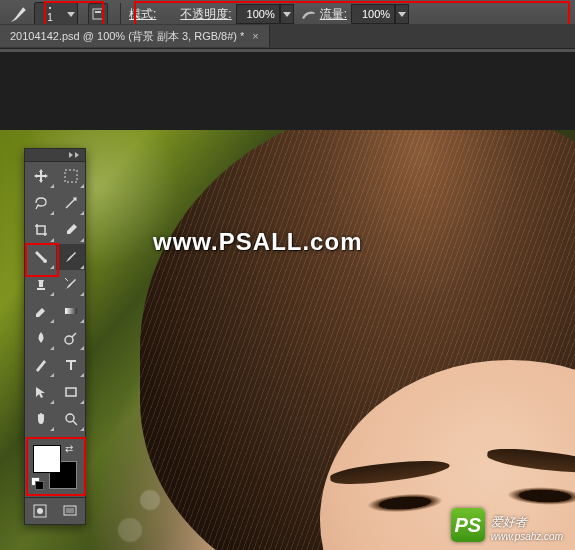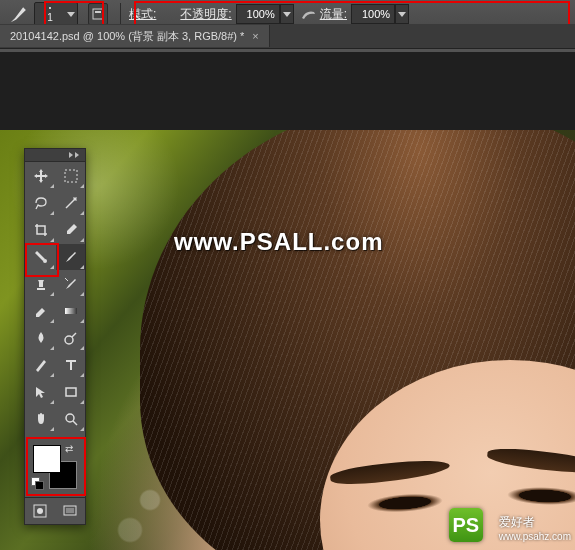--- a/index.html
+++ b/index.html
@@ -136,25 +136,25 @@
   }
   .brow.l { left: 330px; top: 333px; transform: rotate(-7deg); }
   .brow.r { left: 487px; top: 322px; transform: rotate(6deg); }
 
   .watermark1 {
     position: absolute;
     color: #fff; font-weight: bold;
     text-shadow: 0 0 4px rgba(0,0,0,0.7), 1px 1px 0 rgba(0,0,0,0.6);
     font-family: Arial, sans-serif;
   }
-  #wm-main { left: 174px; top: 228px; font-size: 24px; letter-spacing: 1px; }
+  #wm-main { left: 153px; top: 228px; font-size: 24px; letter-spacing: 1px; }
 
   .ps-logo {
-    position: absolute; right: 4px; bottom: 8px;
-    display: flex; align-items: flex-end; gap: 16px;
+    position: absolute; right: 12px; bottom: 8px;
+    display: flex; align-items: flex-end; gap: 6px; font-style: italic;
   }
   .ps-logo .ps-badge {
     width: 34px; height: 34px; border-radius: 5px;
     background: linear-gradient(#6fbf2a, #3f9413);
     color: #fff; font-weight: bold; font-size: 20px;
     display: flex; align-items: center; justify-content: center;
     box-shadow: 0 0 4px rgba(0,0,0,0.5);
   }
   .ps-logo .ps-text { color: #fff; font-size: 12px; text-shadow: 0 0 3px rgba(0,0,0,0.8); }
   .ps-logo .ps-sub { color: #fff; font-size: 10px; opacity: 0.95; text-shadow: 0 0 3px rgba(0,0,0,0.8); }

